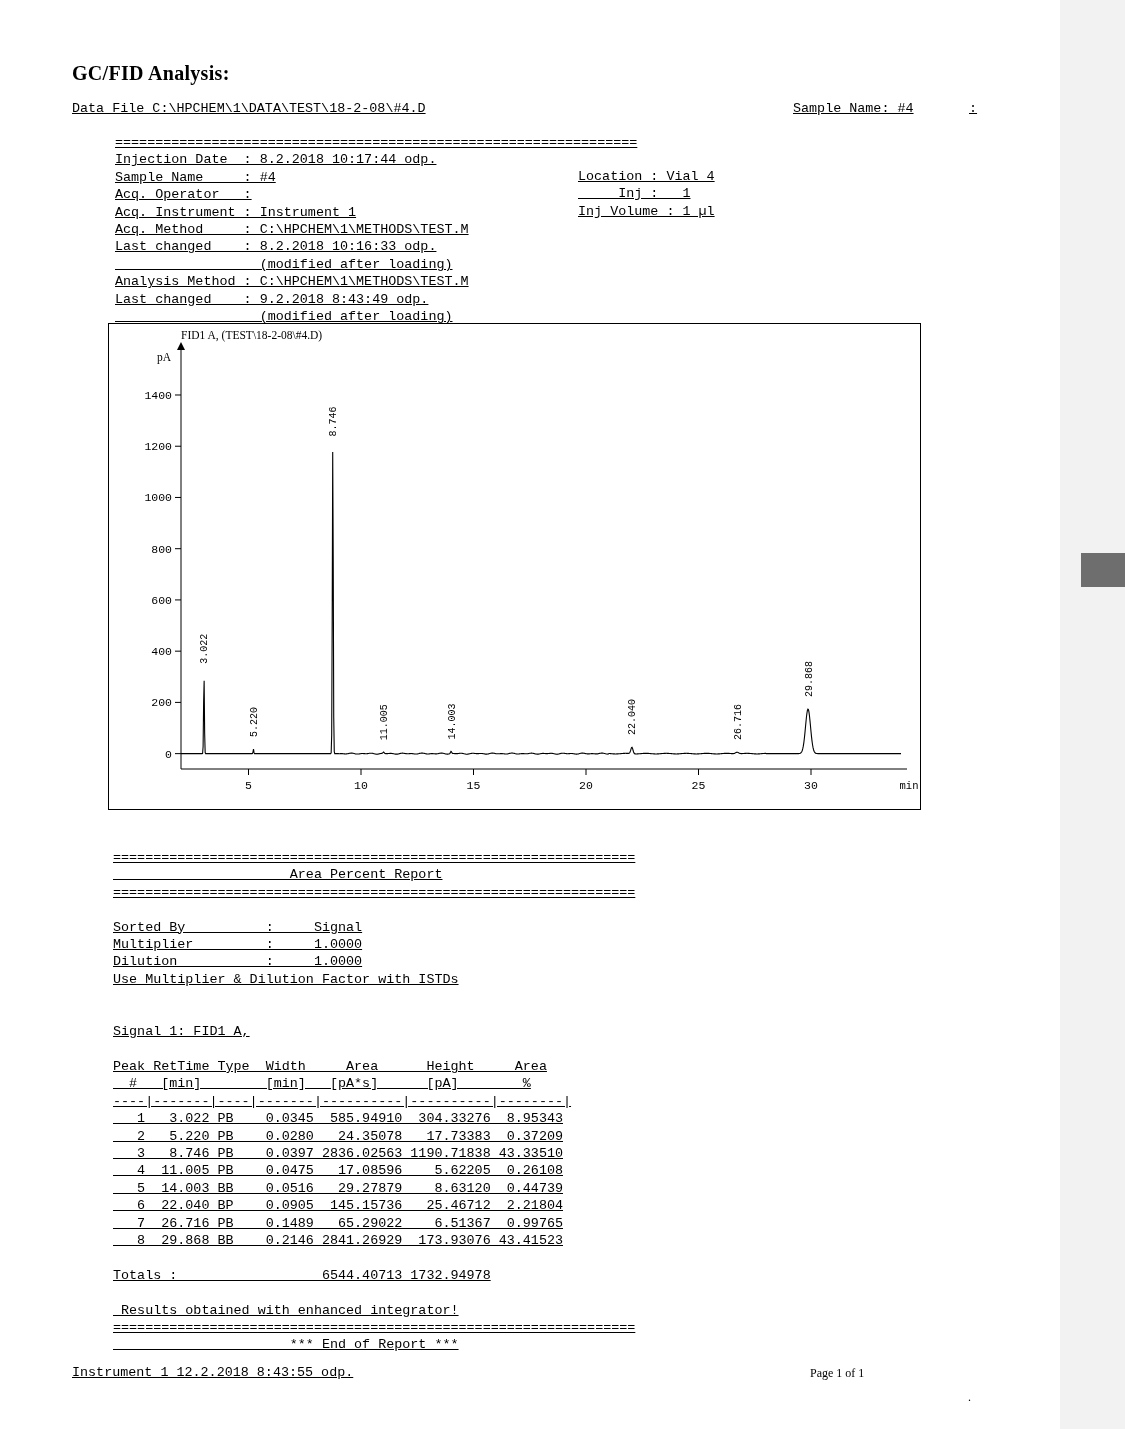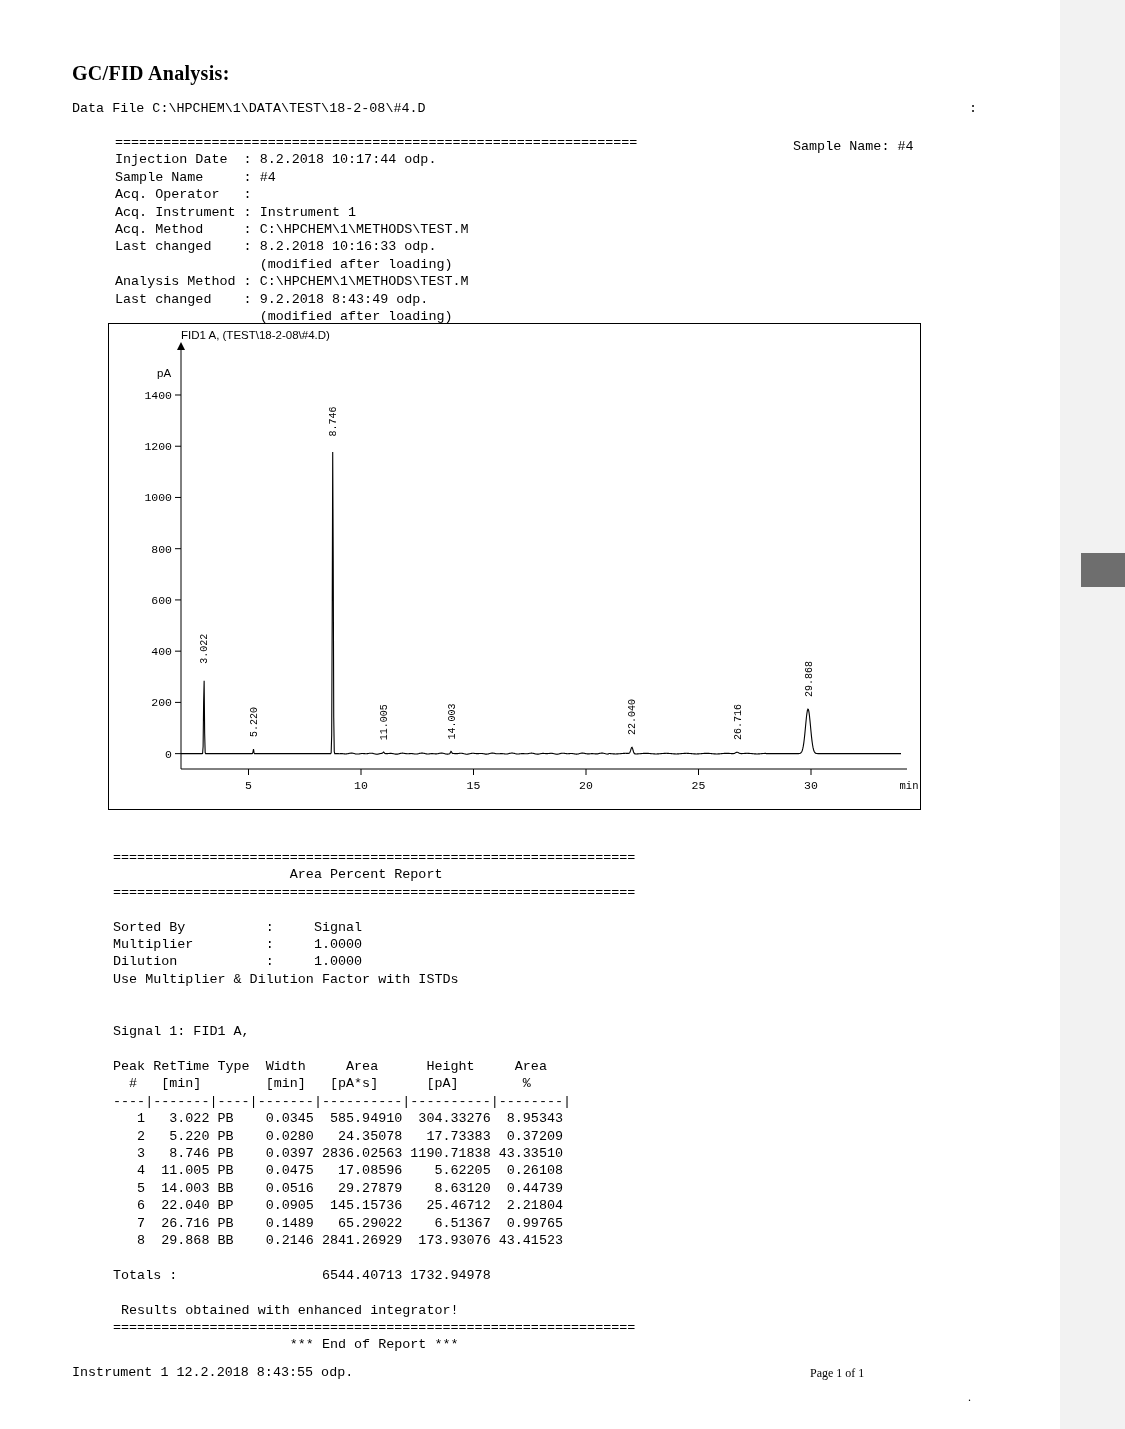--- a/index.html
+++ b/index.html
@@ -1,30 +1,30 @@
 <!DOCTYPE html>
 <html><head>
 <meta charset="utf-8">
 <style>
   html,body{margin:0;padding:0;background:#ffffff;}
   body{width:1125px;height:1429px;position:relative;font-family:"Liberation Serif",serif;color:#000;}
   #page{position:absolute;left:0;top:0;width:1060px;height:1426px;background:#fff;overflow:hidden;}
   #rightstrip{position:absolute;left:1060px;top:0;width:65px;height:1429px;background:#f2f2f2;}
   #rightstrip .thumb{position:absolute;left:21px;top:553px;width:44px;height:34px;background:#6e6e6e;}
   .title{position:absolute;left:72px;top:62px;font-family:"Liberation Serif",serif;font-weight:bold;font-size:20px;letter-spacing:.3px;}
-  .mono{font-family:"Liberation Mono",monospace;font-size:13.4px;line-height:17.4px;white-space:pre;}
+  .mono{font-family:"Liberation Mono",monospace;font-size:13.4px;line-height:17.4px;white-space:pre;text-decoration:underline;}
   #datafile{position:absolute;left:72px;top:100px;}
-  #samplename{position:absolute;left:793px;top:100px;margin-top:38px;}
+  #samplename{position:absolute;left:793px;top:100px;}
   #samplecolon{position:absolute;left:969px;top:100px;}
   #hdrblock{position:absolute;left:115px;top:134px;}
   #hdrright{position:absolute;left:578px;top:168px;}
   #chartbox{position:absolute;left:108px;top:323px;width:813px;height:487px;border:1px solid #000;box-sizing:border-box;}
-  .chartlabel{position:absolute;font-family:Liberation Sans, sans-serif;font-size:11.5px;white-space:pre;}
+  .chartlabel{position:absolute;font-family:Liberation Serif, serif;font-size:11.5px;white-space:pre;}
   #chart-title{left:181px;top:329px;}
-  #chart-unit{left:157px;top:367px;}
+  #chart-unit{left:157px;top:351px;}
   svg{display:block;}
   #reportblock{position:absolute;left:113px;top:849px;}
   #footer-left{position:absolute;left:72px;top:1364px;}
   #footer-right{position:absolute;left:810px;top:1366px;font-family:Liberation Serif, serif;font-size:12px;}
   #dot{position:absolute;left:968px;top:1390px;font-size:12px;}
 </style>
 </head>
 <body>
 
 <div id="page">
@@ -39,20 +39,23 @@
 Injection Date  : 8.2.2018 10:17:44 odp.
 Sample Name     : #4
 Acq. Operator   :
 Acq. Instrument : Instrument 1
 Acq. Method     : C:\HPCHEM\1\METHODS\TEST.M
 Last changed    : 8.2.2018 10:16:33 odp.
                   (modified after loading)
 Analysis Method : C:\HPCHEM\1\METHODS\TEST.M
 Last changed    : 9.2.2018 8:43:49 odp.
                   (modified after loading)</div>
+  <div class="mono" id="hdrright">Location : Vial 4
+     Inj :   1
+Inj Volume : 1 µl</div>
 
   <div class="chartlabel" id="chart-title">FID1 A, (TEST\18-2-08\#4.D)</div>
   <div class="chartlabel" id="chart-unit">pA</div>
 
   <div id="chartbox">
     <svg id="chartsvg" width="811" height="485" viewBox="0 0 811 485">
         <line x1="72" y1="25" x2="72" y2="445" stroke="#000" stroke-width="1"></line>
         <polygon points="72,18 68,26 76,26" fill="#000"></polygon>
         <line x1="72" y1="445" x2="798" y2="445" stroke="#000" stroke-width="1"></line>
         <line x1="66" y1="429.6296296296296" x2="72" y2="429.6296296296296" stroke="#000" stroke-width="1"></line>

